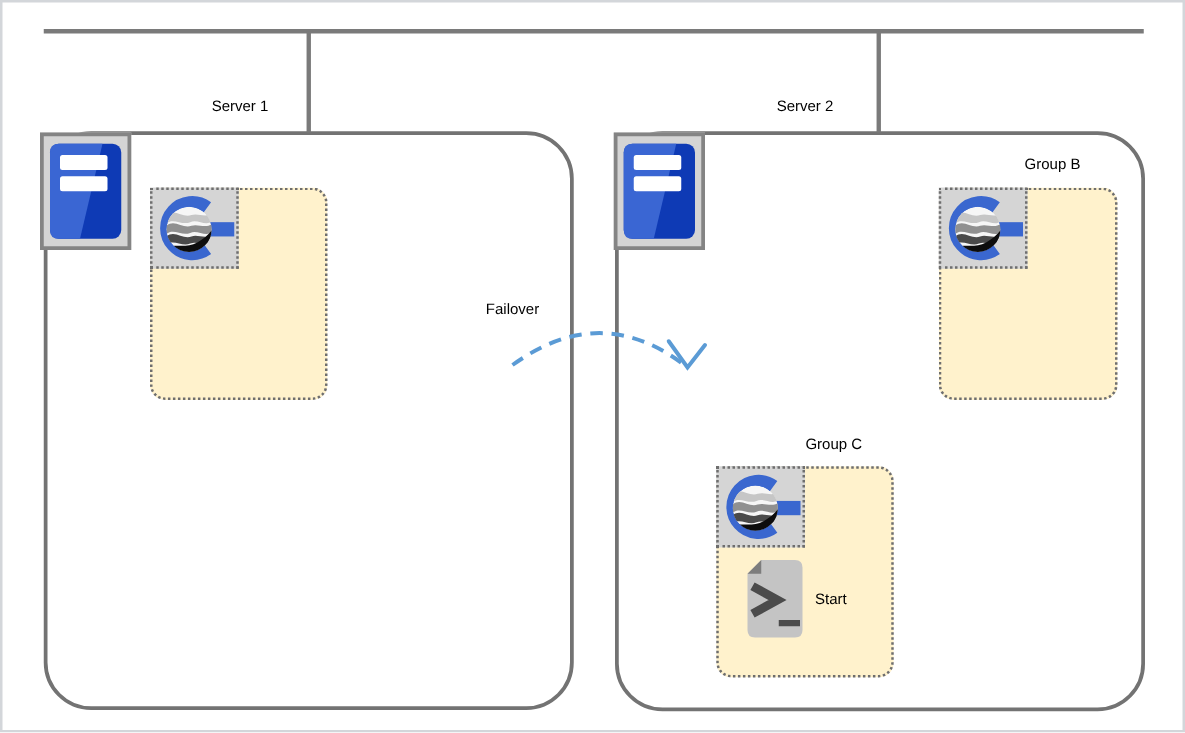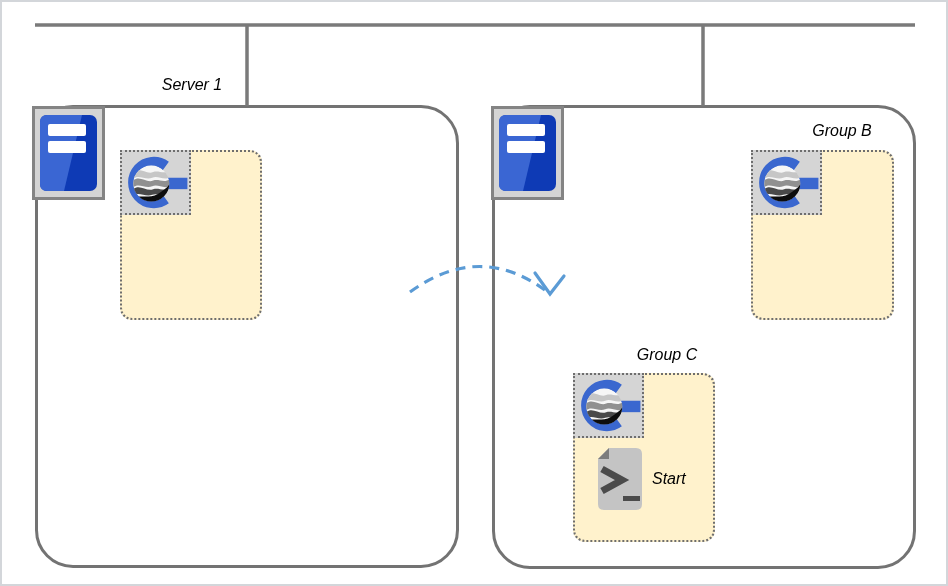--- a/index.html
+++ b/index.html
@@ -46,22 +46,22 @@
   .g-bar{fill:var(--logo-blue,#3a67cf);}
   .sphere-base{fill:#f6f6f6;}
   .band1{fill:#c6c6c6;}.band2{fill:#909090;}.band3{fill:#4a4a4a;}.band4{fill:#0d0d0d;}
   
   .page{fill:var(--page-gray,#c4c4c4);}
   .fold{fill:var(--fold-gray,#7d7d7d);}
   .glyph-stroke{stroke:var(--glyph-gray,#4b4b4b);stroke-width:7;fill:none;stroke-linecap:butt;stroke-linejoin:miter;}
   .glyph-fill{fill:var(--glyph-gray,#4b4b4b);}
   
   .lbl{
-    position:absolute;font-size:16px;color:#000;line-height:18px;
-    text-align:center;white-space:nowrap;z-index:6;font-style:italic;
+    position:absolute;font-size:12px;color:#000;line-height:18px;
+    text-align:center;white-space:nowrap;z-index:6;
   }
 </style>
 </head>
 <body>
 
 <div id="canvas">
 
   <div class="abs server-icon-frame" style="left:30px;top:104px;width:73px;height:94px;">
     <svg width="67" height="88" viewBox="0 0 67 88">
       <rect class="tower-dark" x="5" y="6" width="57" height="76" rx="7"></rect>
@@ -147,22 +147,24 @@
   <div class="abs" style="left:594px;top:445px;width:48px;height:64px;z-index:6;">
     <svg width="48" height="64" viewBox="0 0 48 64">
       <path class="page" d="M13 1 H40 Q46 1 46 7 V57 Q46 63 40 63 H8 Q2 63 2 57 V12 Z"></path>
       <path class="fold" d="M13 1 L13 12 L2 12 Z"></path>
       <path class="glyph-stroke" d="M6 22 L26 33 L6 44"></path>
       <rect class="glyph-fill" x="27" y="49" width="17" height="5"></rect>
     </svg>
   </div>
 
   <div class="lbl" style="left:110px;top:74px;width:160px;">Server 1</div>
+  <div class="lbl" style="left:562px;top:74px;width:160px;">Server 2</div>
   <div class="lbl" style="left:760px;top:120px;width:160px;">Group B</div>
   <div class="lbl" style="left:585px;top:344px;width:160px;">Group C</div>
+  <div class="lbl" style="left:328px;top:236px;width:160px;">Failover</div>
   <div class="lbl" style="left:650px;top:468px;text-align:center;">Start</div>
 
   <svg id="overlay">
     <path class="bus" d="M33 23 H913"></path>
     <path class="bus" d="M245 23 V104"></path>
     <path class="bus" d="M701 23 V104"></path>
     <path class="arrow-dash" d="M408 290 Q480 238 548 292"></path>
     <path class="arrow-head" d="M533 271 L548 292 L562 274"></path>
   </svg>
 

